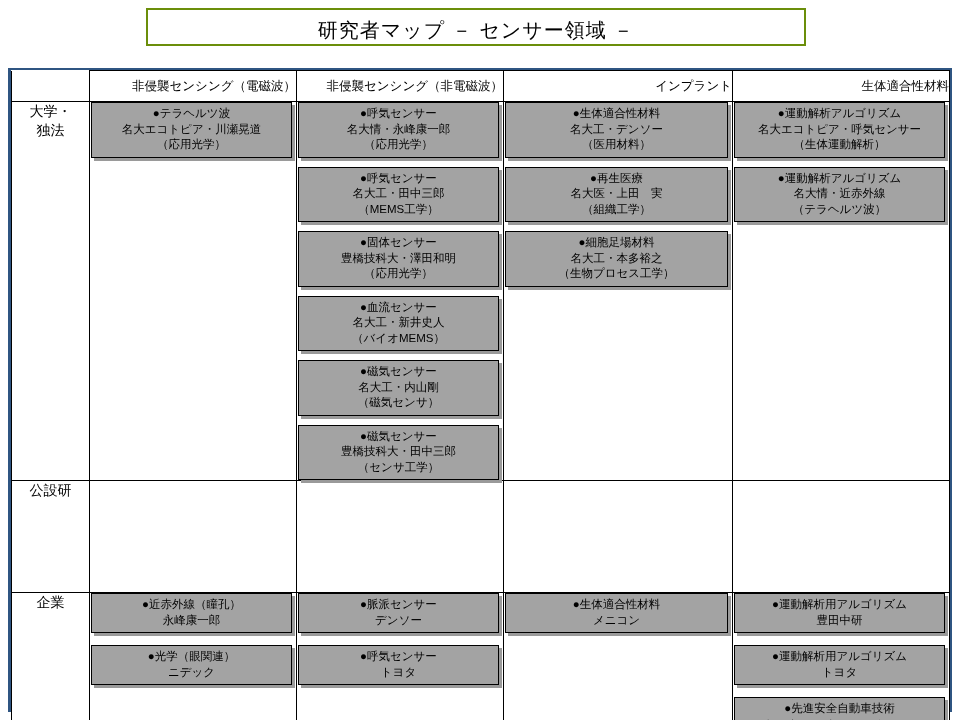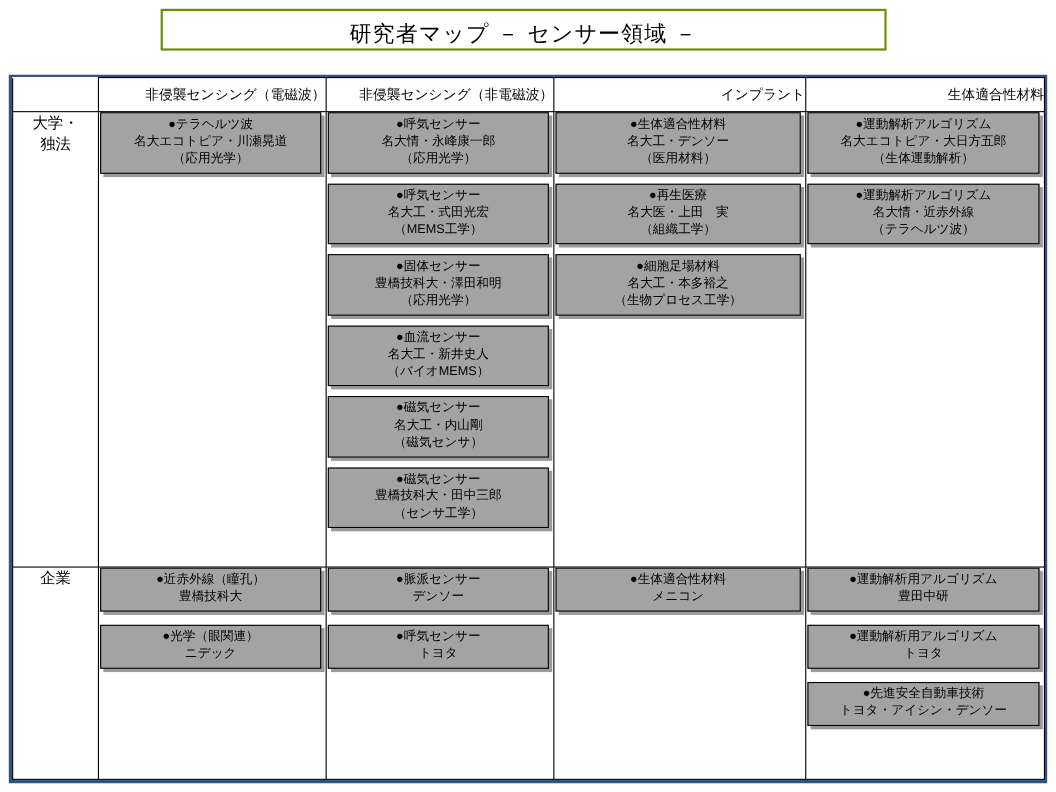--- a/index.html
+++ b/index.html
@@ -158,21 +158,21 @@
               </div>
             </td>
             <td class="cell-pad">
               <div class="item">
                 <span class="ln">●呼気センサー</span>
                 <span class="ln">名大情・永峰康一郎</span>
                 <span class="ln">（応用光学）</span>
               </div>
               <div class="item">
                 <span class="ln">●呼気センサー</span>
-                <span class="ln">名大工・式田光宏</span>
+                <span class="ln">名大工・田中三郎</span>
                 <span class="ln">（MEMS工学）</span>
               </div>
               <div class="item">
                 <span class="ln">●固体センサー</span>
                 <span class="ln">豊橋技科大・澤田和明</span>
                 <span class="ln">（応用光学）</span>
               </div>
               <div class="item">
                 <span class="ln">●血流センサー</span>
                 <span class="ln">名大工・新井史人</span>
@@ -202,36 +202,43 @@
               </div>
               <div class="item">
                 <span class="ln">●細胞足場材料</span>
                 <span class="ln">名大工・本多裕之</span>
                 <span class="ln">（生物プロセス工学）</span>
               </div>
             </td>
             <td class="cell-pad">
               <div class="item">
                 <span class="ln">●運動解析アルゴリズム</span>
-                <span class="ln">名大エコトピア・大日方五郎</span>
+                <span class="ln">名大エコトピア・呼気センサー</span>
                 <span class="ln">（生体運動解析）</span>
               </div>
               <div class="item">
                 <span class="ln">●運動解析アルゴリズム</span>
                 <span class="ln">名大情・近赤外線</span>
                 <span class="ln">（テラヘルツ波）</span>
               </div>
             </td>
           </tr>
+          <tr style="height: 112px;">
+            <td class="row-label">公設研</td>
+            <td class="cell-pad cell-empty"></td>
+            <td class="cell-pad cell-empty"></td>
+            <td class="cell-pad cell-empty"></td>
+            <td class="cell-pad cell-empty"></td>
+          </tr>
           <tr class="r-company" style="height: 177px;">
             <td class="row-label">企業</td>
             <td class="cell-pad">
               <div class="item">
                 <span class="ln">●近赤外線（瞳孔）</span>
-                <span class="ln">豊橋技科大</span>
+                <span class="ln">永峰康一郎</span>
               </div>
               <div class="item">
                 <span class="ln">●光学（眼関連）</span>
                 <span class="ln">ニデック</span>
               </div>
             </td>
             <td class="cell-pad">
               <div class="item">
                 <span class="ln">●脈派センサー</span>
                 <span class="ln">デンソー</span>

